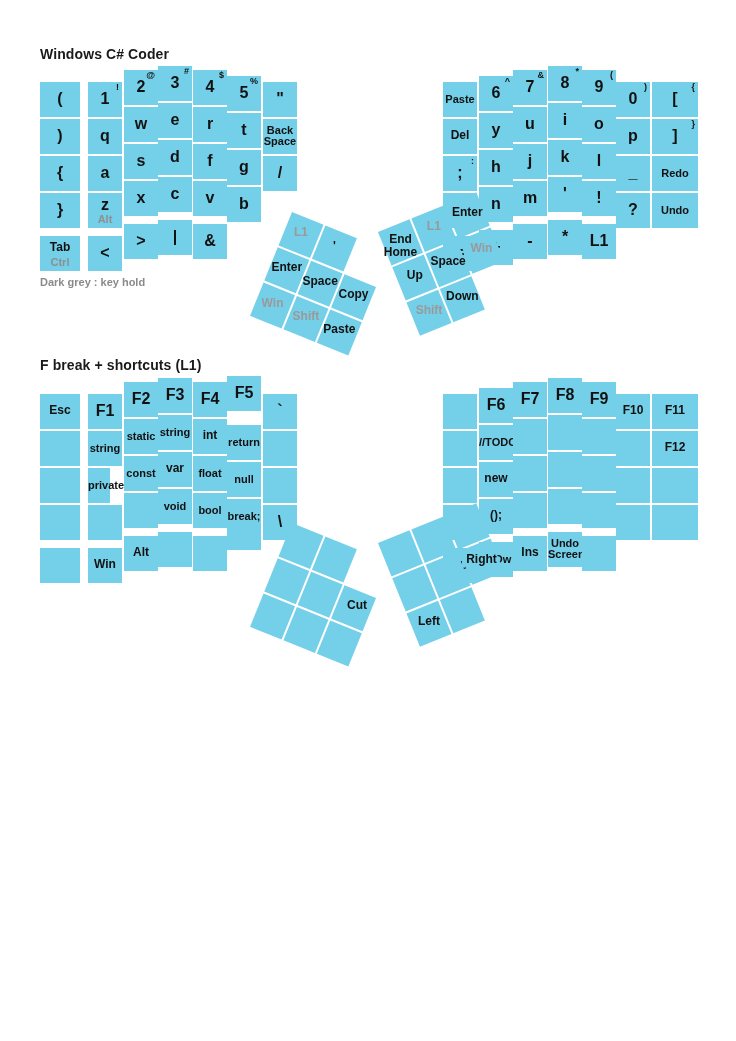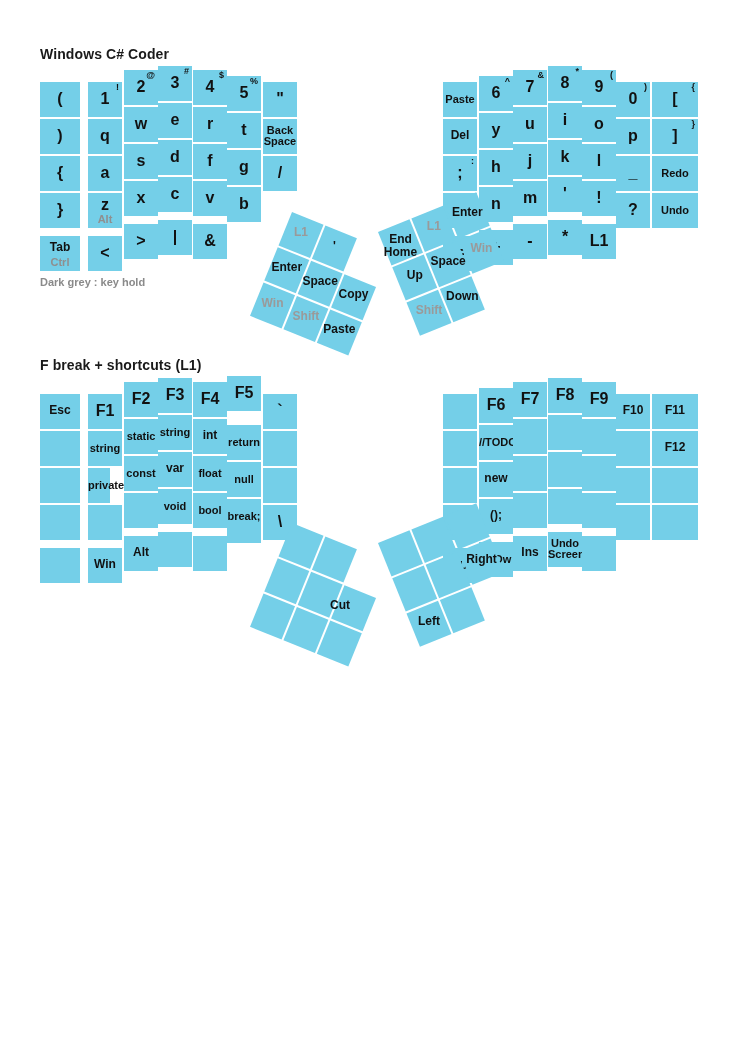--- a/index.html
+++ b/index.html
@@ -386,21 +386,21 @@
     <div class="key" style="left: 263px; top: 468px; width: 34px; height: 35px;"></div>
     <div class="key" style="left: 40px; top: 505px; width: 40px; height: 35px;"></div>
     <div class="key" style="left: 88px; top: 505px; width: 34px; height: 35px;"></div>
     <div class="key" style="left: 124px; top: 493px; width: 34px; height: 35px;"></div>
     <div class="key" style="left: 158px; top: 489px; width: 34px; height: 35px;">
       <span class="lbl-main lbl-sm" style="top: 11.56px;">void</span>
     </div>
     <div class="key" style="left: 193px; top: 493px; width: 34px; height: 35px;">
       <span class="lbl-main lbl-sm" style="top: 11.56px;">bool</span>
     </div>
-    <div class="key" style="left: 227px; top: 499px; width: 34px; height: 44px;">
+    <div class="key" style="left: 227px; top: 499px; width: 34px; height: 51px;">
       <span class="lbl-main lbl-sm" style="top: 11.56px;">break;</span>
     </div>
     <div class="key" style="left: 263px; top: 505px; width: 34px; height: 35px;">
       <span class="lbl-main lbl-lg" style="top: 8.86px;">\</span>
     </div>
     <div class="key" style="left: 40px; top: 548px; width: 40px; height: 35px;"></div>
     <div class="key" style="left: 88px; top: 548px; width: 34px; height: 35px;">
       <span class="lbl-main lbl-md" style="top: 9.94px;">Win</span>
     </div>
     <div class="key" style="left: 124px; top: 536px; width: 34px; height: 35px;">
@@ -479,21 +479,21 @@
     <div style="position: absolute; left: 292px; top: 523px; width: 0px; height: 0px; transform: rotate(22deg);">
       <div class="key" style="left: 0px; top: 0px; width: 34px; height: 36px;"></div>
       <div class="key" style="left: 36px; top: 0px; width: 34px; height: 36px;"></div>
       <div class="key" style="left: 0px; top: 38px; width: 34px; height: 36px;"></div>
       <div class="key" style="left: 36px; top: 38px; width: 34px; height: 36px;"></div>
       <div class="key" style="left: 72px; top: 38px; width: 34px; height: 36px;"></div>
       <div class="key" style="left: 0px; top: 76px; width: 34px; height: 36px;"></div>
       <div class="key" style="left: 36px; top: 76px; width: 34px; height: 36px;"></div>
       <div class="key" style="left: 72px; top: 76px; width: 34px; height: 36px;"></div>
     </div>
-    <div class="thumb-label" style="left: 310px; top: 599.262px; width: 60px;">Cut</div>
+    <div class="thumb-label" style="left: 327px; top: 599.262px; width: 60px;">Cut</div>
   </div>
 <div id="L1-rthumb">
     <div style="position: absolute; left: 378px; top: 543px; width: 0px; height: 0px; transform: rotate(-22deg);">
       <div class="key" style="left: 0px; top: 0px; width: 34px; height: 36px;"></div>
       <div class="key" style="left: 36px; top: 0px; width: 34px; height: 36px;"></div>
       <div class="key" style="left: 72px; top: 0px; width: 34px; height: 36px;"></div>
       <div class="key" style="left: 0px; top: 38px; width: 34px; height: 36px;"></div>
       <div class="key" style="left: 36px; top: 38px; width: 34px; height: 36px;"></div>
       <div class="key" style="left: 72px; top: 38px; width: 34px; height: 36px;"></div>
       <div class="key" style="left: 0px; top: 76px; width: 34px; height: 36px;"></div>

